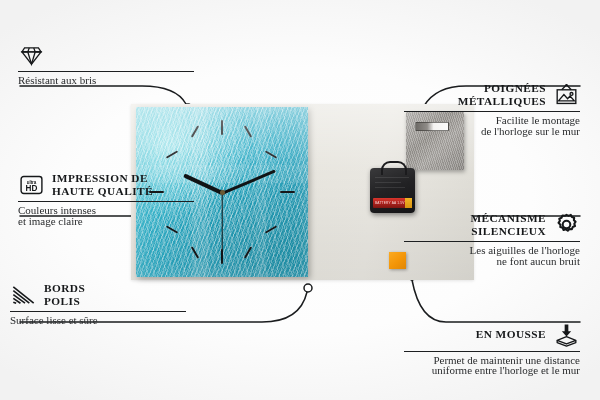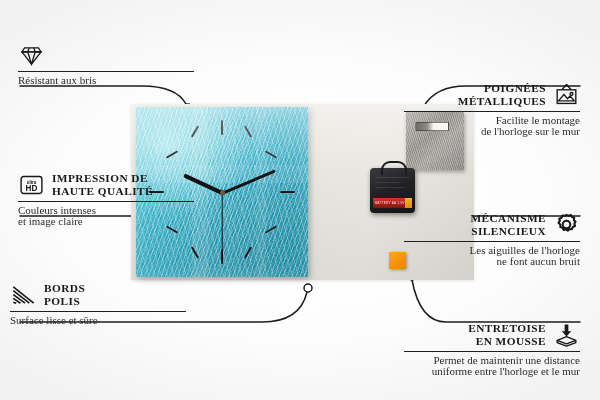--- a/index.html
+++ b/index.html
@@ -295,21 +295,20 @@
     <div class="rule"></div>
     <div class="fsub">
       <div>Les aiguilles de l'horloge</div>
       <div>ne font aucun bruit</div>
     </div>
   </div>
 
   <div class="feature right f6">
     <div class="head">
       <div class="ftitle">
-        <div>ENTRETOISE</div>
         <div>EN MOUSSE</div>
       </div>
       <svg class="ficon" viewBox="0 0 24 24">
         <g fill="#16181a" stroke="none">
           <path d="M10.3 2.2h3.4v6.4h2.6L12 13.3 7.7 8.6h2.6z"></path>
         </g>
         <g fill="none" stroke="#16181a" stroke-width="1.25" stroke-linejoin="round">
           <path d="M12 13.6 3.4 17.0 12 20.3 20.6 17.0z"></path>
           <path d="M3.4 17.0v2.0L12 22.3l8.6-3.3v-2.0"></path>
         </g>

